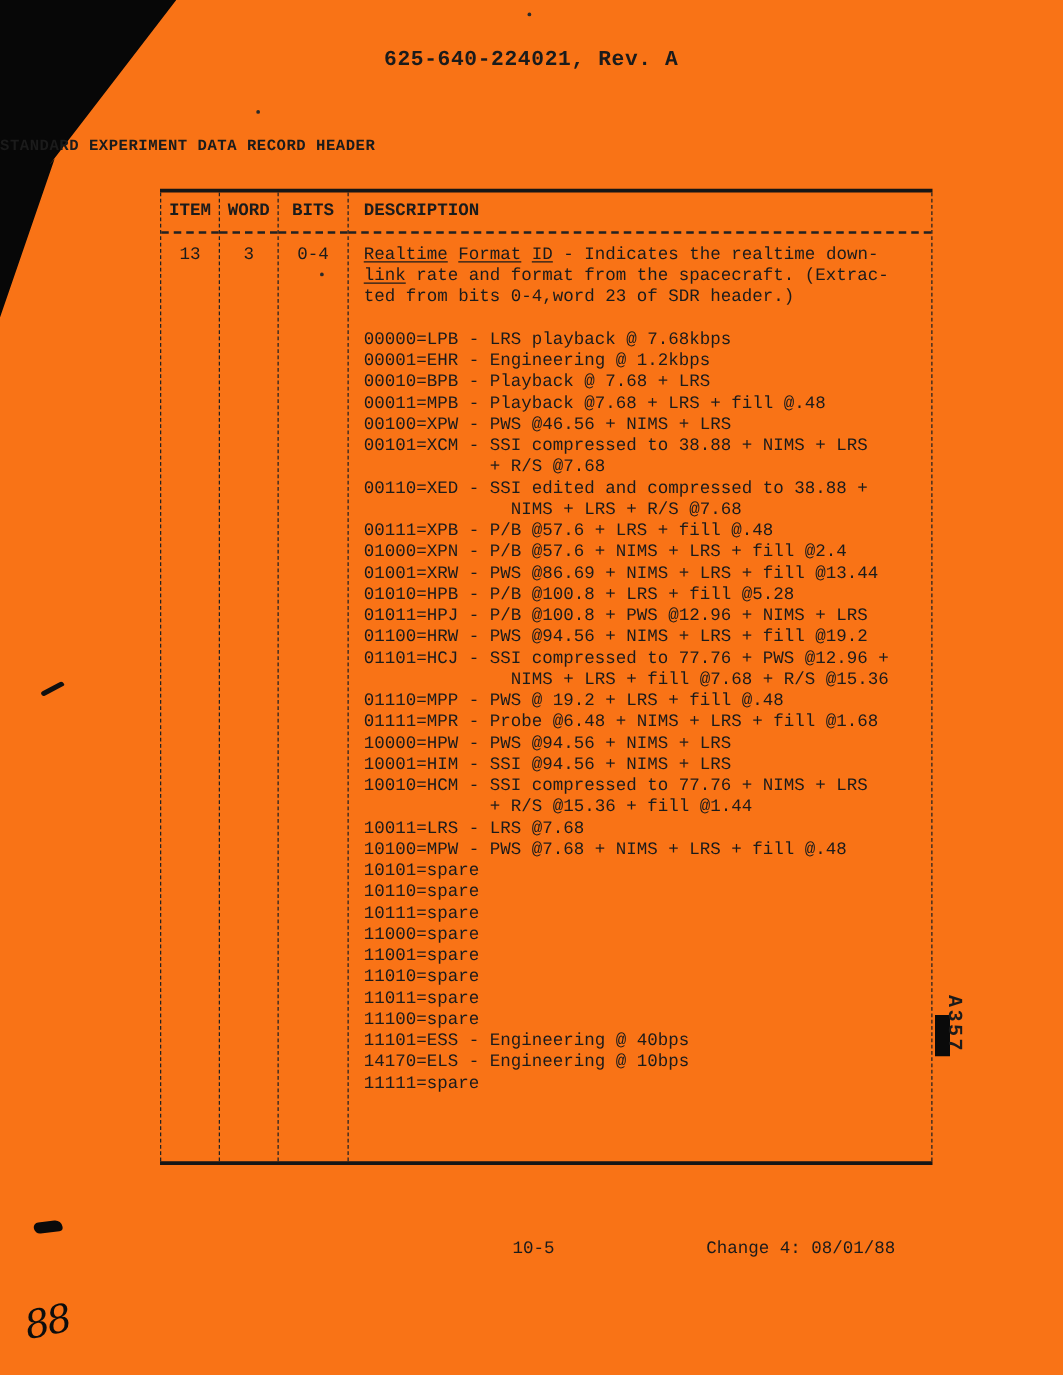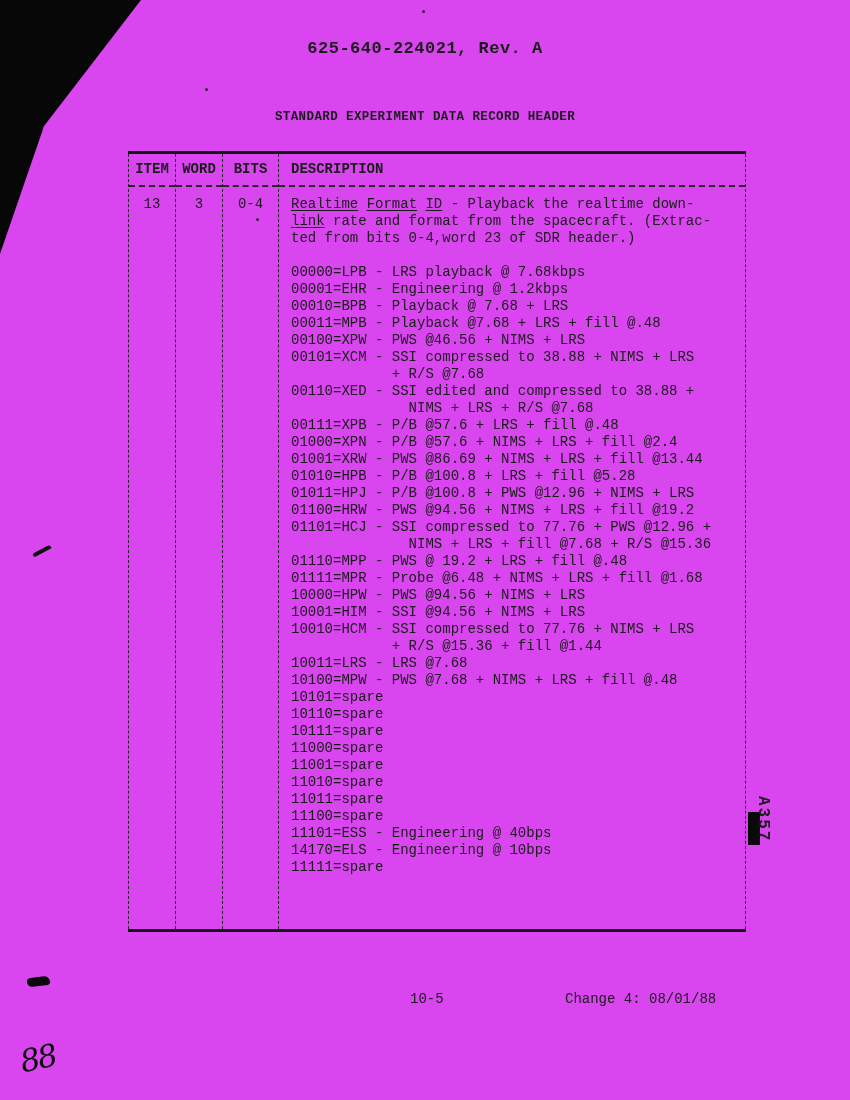--- a/index.html
+++ b/index.html
@@ -1,38 +1,38 @@
 <!DOCTYPE html>
 <html><head>
 <meta charset="utf-8">
 <style>
   html,body{margin:0;padding:0;background:#d9d9d9;}
   .page{
-    position:relative;width:850px;height:1100px;background:#d946ef;
+    position:relative;width:850px;height:1100px;background:#f97316;
     font-family:"Liberation Mono","DejaVu Sans Mono",monospace;
     color:#1b1b1b;overflow:hidden;
   }
   
   .corner{
     position:absolute;left:0;top:0;width:141px;height:254px;background:#070707;
     clip-path:polygon(0 0,100% 0,28% 52%,31% 50%,0 100%);
   }
   .speck{position:absolute;width:3px;height:3px;background:#2a2a2a;border-radius:50%;}
   .pen-mark{position:absolute;left:32px;top:549px;width:20px;height:4px;background:#101010;
     border-radius:2px 3px 1px 2px;transform:rotate(-28deg);}
   .ink-blob{position:absolute;left:27px;top:977px;width:23px;height:9px;background:#0a0a0a;
     border-radius:4px 6px 3px 5px;transform:rotate(-7deg);}
   .handwritten{
     position:absolute;left:20px;top:1040px;font-family:"DejaVu Serif",serif;
     font-style:italic;font-size:31px;letter-spacing:-2px;transform:rotate(-12deg);color:#0d0d0d;
   }
   
   .doc-number{position:absolute;left:0;right:0;top:39px;text-align:center;
     font-size:17px;letter-spacing:0.5px;font-weight:bold;}
-  .page-title{position:absolute;left:0;right:0;top:110px;text-align:center;
+  .page-title{position:absolute;left:0;right:0;top:110px;
     font-size:12.5px;letter-spacing:0.4px;font-weight:bold;}
   
   .sedr-table{
     position:absolute;left:128px;top:151px;width:618px;height:781px;
     border-top:3px solid #161616;border-bottom:3px solid #161616;
     display:flex;box-sizing:border-box;font-size:14px;line-height:17px;
   }
   .col{box-sizing:border-box;border-left:1.6px dashed #222;}
   .col-item{width:47px;}
   .col-word{width:47px;}
@@ -80,21 +80,21 @@
       <div class="col-head">WORD</div>
       <div class="cell-val">3</div>
     </div>
     <div class="col col-bits">
       <div class="col-head">BITS</div>
       <div class="cell-val">0-4</div>
     </div>
     <div class="col col-desc">
       <div class="col-head">DESCRIPTION</div>
       <div class="desc-body">
-        <div class="line"><span class="u">Realtime</span><span> </span><span class="u">Format</span><span> </span><span class="u">ID</span><span> - Playback the realtime down-</span></div>
+        <div class="line"><span class="u">Realtime</span><span> </span><span class="u">Format</span><span> </span><span class="u">ID</span><span> - Indicates the realtime down-</span></div>
         <div class="line"><span class="u">link</span><span> rate and format from the spacecraft. (Extrac-</span></div>
         <div class="line">ted from bits 0-4,word 23 of SDR header.)</div>
         <div class="spacer"></div>
         <div class="line">00000=LPB - LRS playback @ 7.68kbps</div>
         <div class="line">00001=EHR - Engineering @ 1.2kbps</div>
         <div class="line">00010=BPB - Playback @ 7.68 + LRS</div>
         <div class="line">00011=MPB - Playback @7.68 + LRS + fill @.48</div>
         <div class="line">00100=XPW - PWS @46.56 + NIMS + LRS</div>
         <div class="line">00101=XCM - SSI compressed to 38.88 + NIMS + LRS</div>
         <div class="line">            + R/S @7.68</div>

